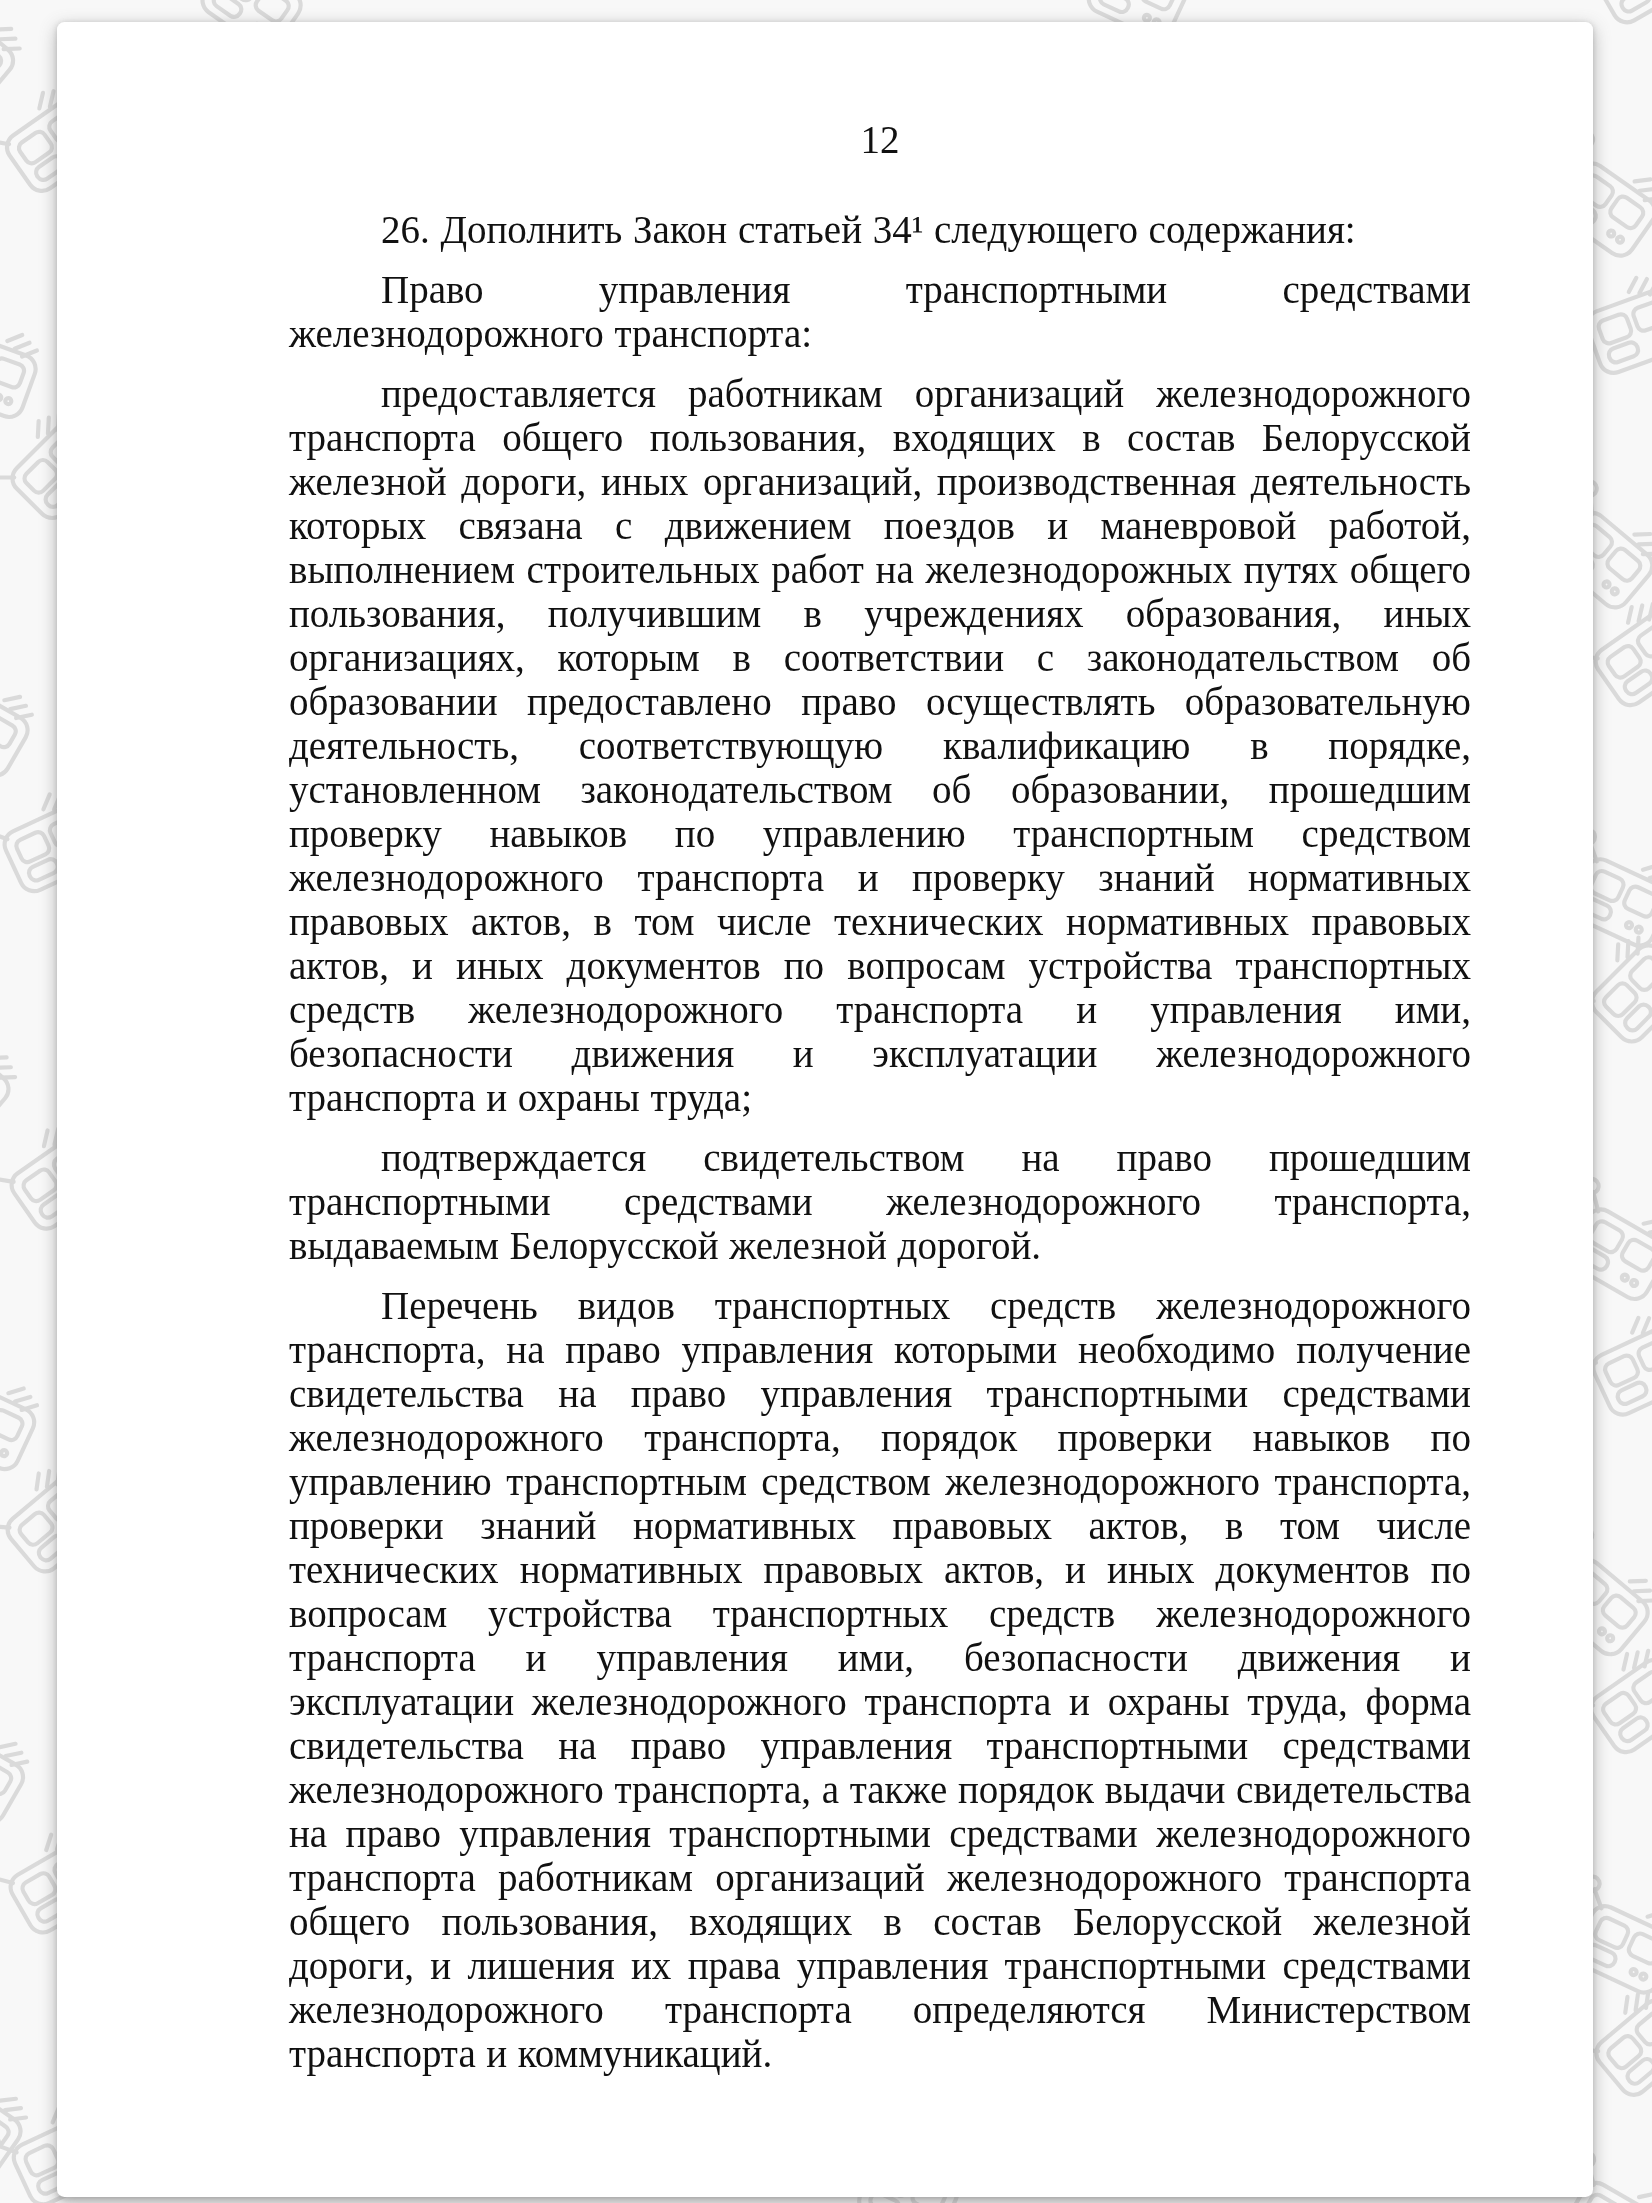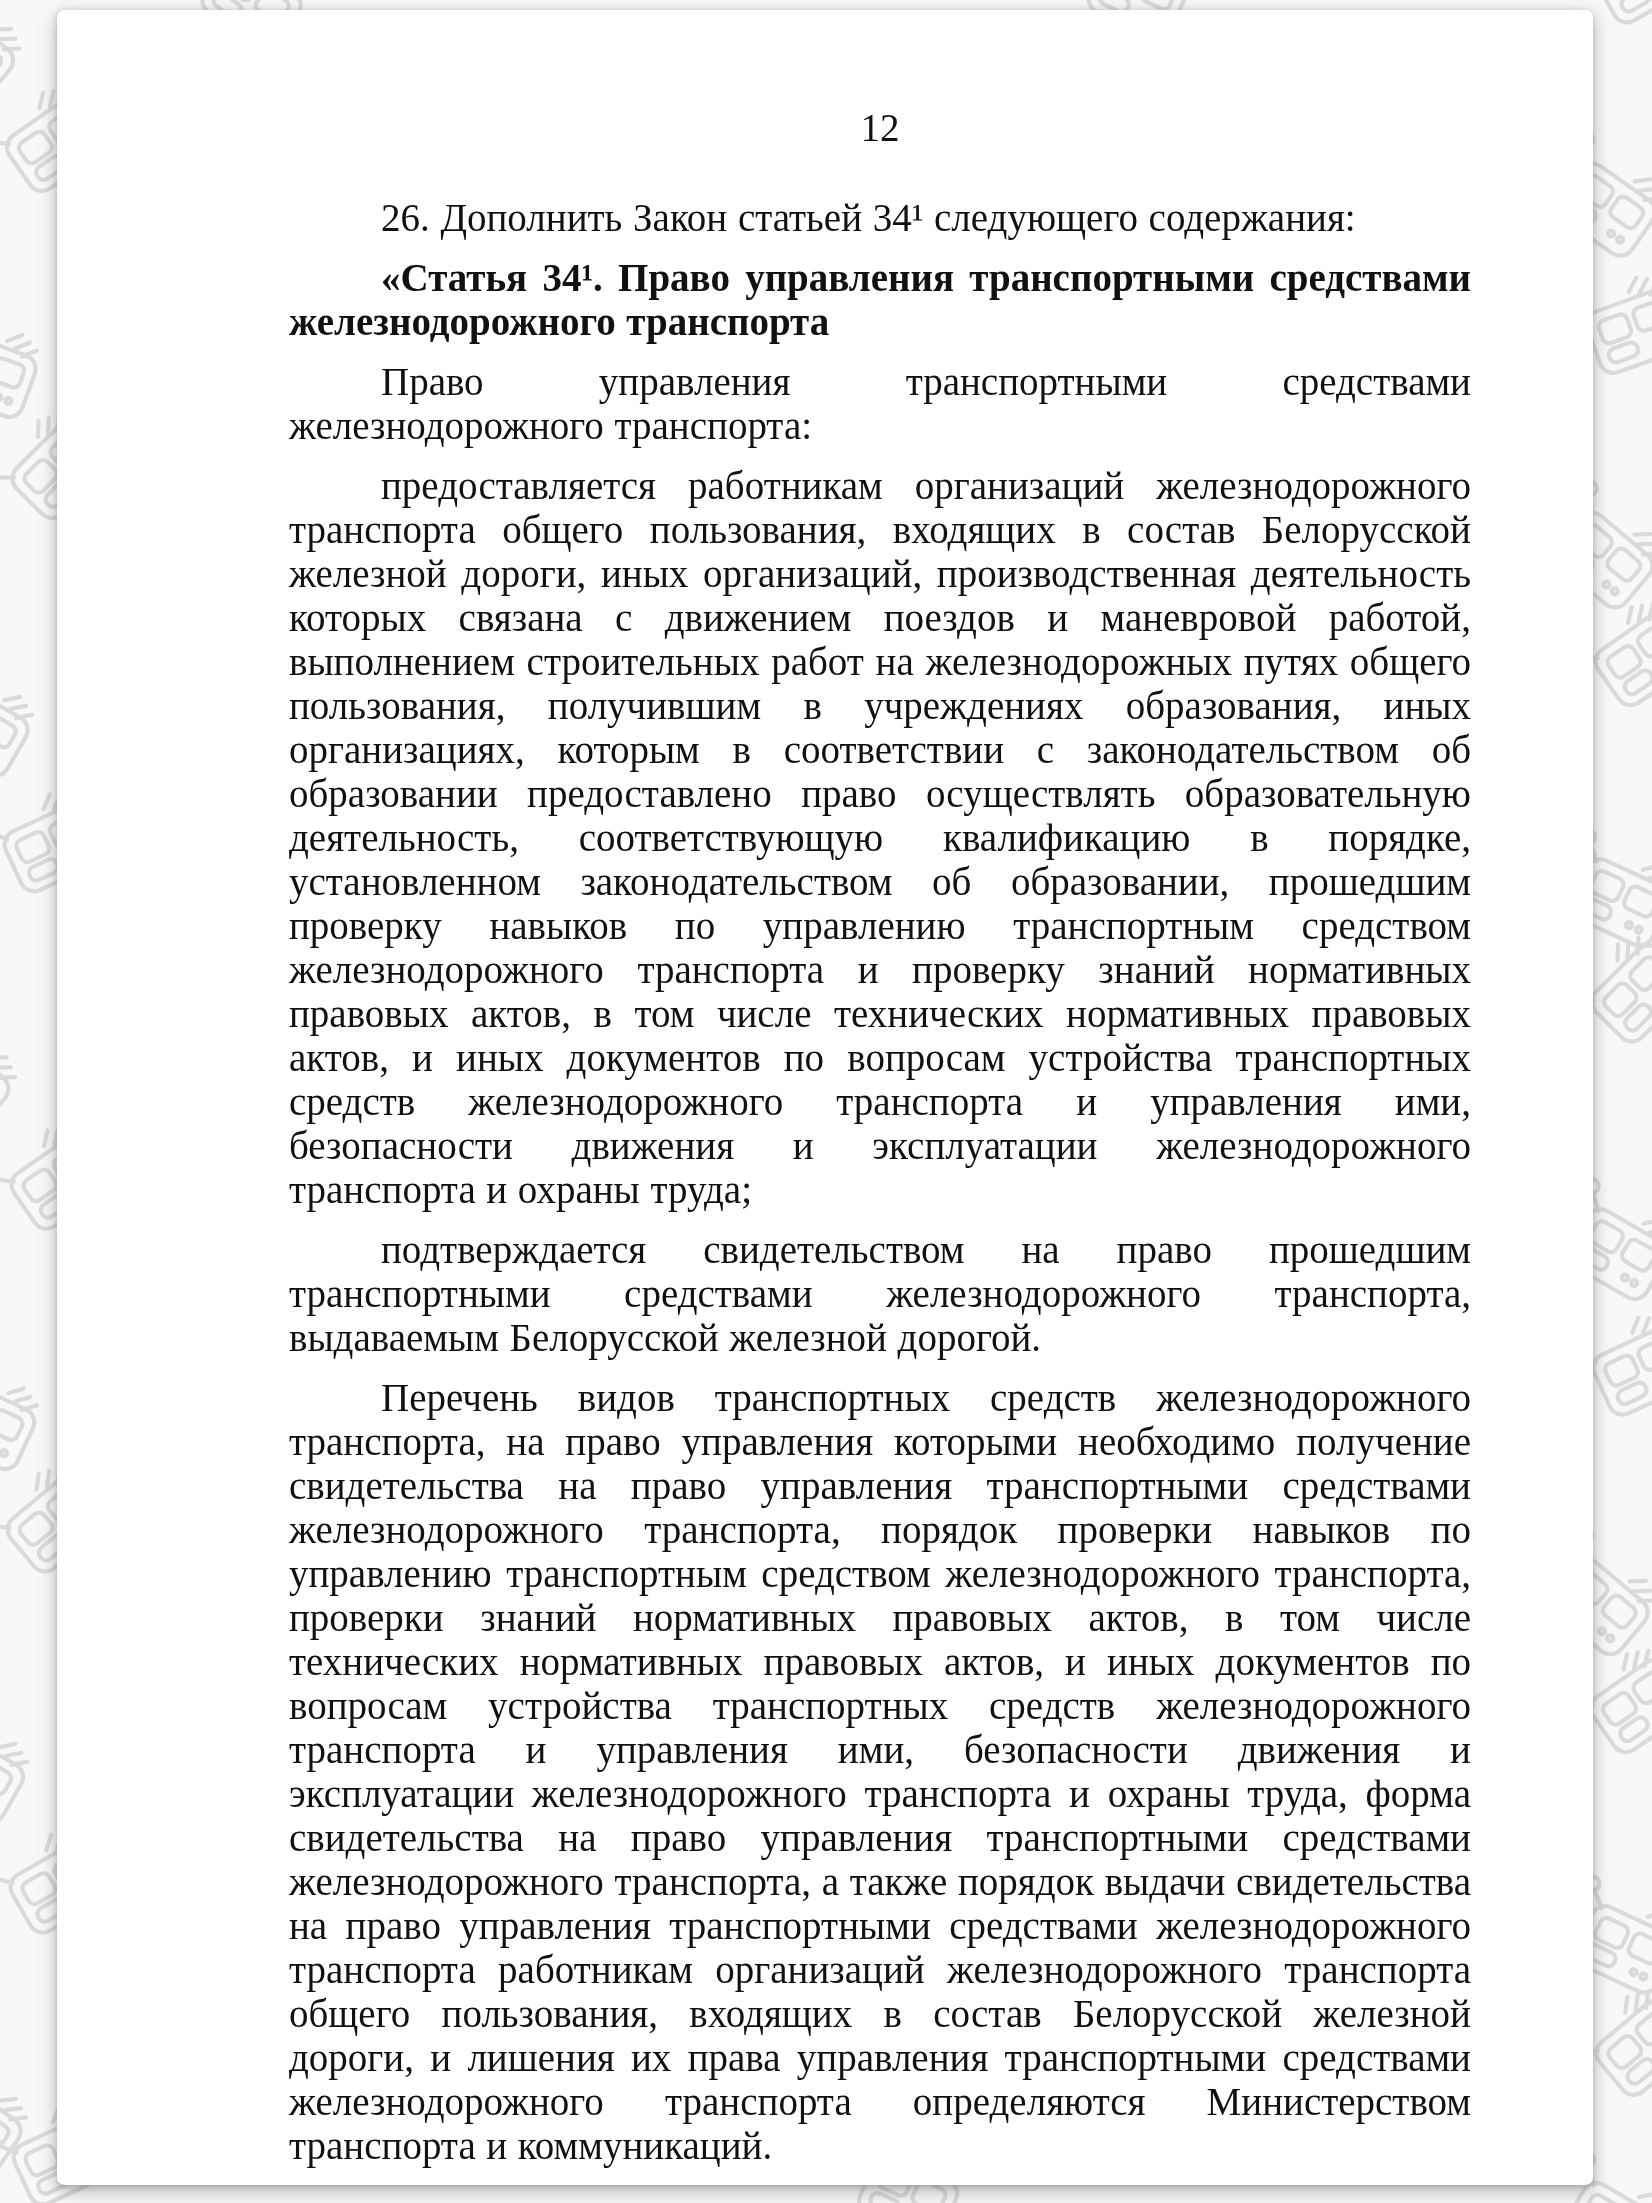--- a/index.html
+++ b/index.html
@@ -5,21 +5,21 @@
   html,body{margin:0;padding:0;}
   body{
     width:1653px;height:2204px;overflow:hidden;
     background:var(--canvas_background,#f8f8f8);
     font-family:"Liberation Serif",serif;
   }
   .canvas{position:relative;width:1653px;height:2204px;}
   .pattern-layer{position:absolute;left:0;top:0;z-index:0;}
   #car-motif{fill:none;stroke:var(--pattern_stroke,#dadada);stroke-width:7px;stroke-linecap:round;stroke-linejoin:round;}
   .sheet{
-    position:absolute;left:57px;top:10px;z-index:1;
+    position:absolute;left:57px;top:22px;z-index:1;
     width:1536px;height:2175px;box-sizing:border-box;
     background:var(--page_background,#ffffff);
     border-radius:7.3px;
     box-shadow:0 5.5px 16.5px rgba(95,95,95,.45), 0 1.8px 5.5px rgba(120,120,120,.30);
     padding:96px 106px 0 216px;
   }
   .page-number{
     font-size:39px;line-height:44px;color:var(--text,#111111);
     text-align:center;margin:0 0 46px 0;
   }
@@ -89,21 +89,20 @@
     <use href="#car-motif" transform="translate(430 2300) rotate(-35) scale(0.65)"></use>
     <use href="#car-motif" transform="translate(950 2310) rotate(25) scale(0.65)"></use>
     <use href="#car-motif" transform="translate(1450 2305) rotate(-30) scale(0.65)"></use>
   </svg>
 
   <div class="sheet">
     <div class="page-number">12</div>
 
     <p class="para">26. Дополнить Закон статьей 34¹ следующего содержания:</p>
 
-    <p class="para bold">«Статья 34¹. Право управления транспортными средствами железнодорожного транспорта</p>
 
     <p class="para">Право управления транспортными средствами железнодорожного транспорта:</p>
 
     <p class="para">предоставляется работникам организаций железнодорожного транспорта общего пользования, входящих в состав Белорусской железной дороги, иных организаций, производственная деятельность которых связана с движением поездов и маневровой работой, выполнением строительных работ на железнодорожных путях общего пользования, получившим в учреждениях образования, иных организациях, которым в соответствии с законодательством об образовании предоставлено право осуществлять образовательную деятельность, соответствующую квалификацию в порядке, установленном законодательством об образовании, прошедшим проверку навыков по управлению транспортным средством железнодорожного транспорта и проверку знаний нормативных правовых актов, в том числе технических нормативных правовых актов, и иных документов по вопросам устройства транспортных средств железнодорожного транспорта и управления ими, безопасности движения и эксплуатации железнодорожного транспорта и охраны труда;</p>
 
     <p class="para">подтверждается свидетельством на право прошедшим транспортными средствами железнодорожного транспорта, выдаваемым Белорусской железной дорогой.</p>
 
     <p class="para">Перечень видов транспортных средств железнодорожного транспорта, на право управления которыми необходимо получение свидетельства на право управления транспортными средствами железнодорожного транспорта, порядок проверки навыков по управлению транспортным средством железнодорожного транспорта, проверки знаний нормативных правовых актов, в том числе технических нормативных правовых актов, и иных документов по вопросам устройства транспортных средств железнодорожного транспорта и управления ими, безопасности движения и эксплуатации железнодорожного транспорта и охраны труда, форма свидетельства на право управления транспортными средствами железнодорожного транспорта, а также порядок выдачи свидетельства на право управления транспортными средствами железнодорожного транспорта работникам организаций железнодорожного транспорта общего пользования, входящих в состав Белорусской железной дороги, и лишения их права управления транспортными средствами железнодорожного транспорта определяются Министерством транспорта и коммуникаций.</p>
   </div>
 

